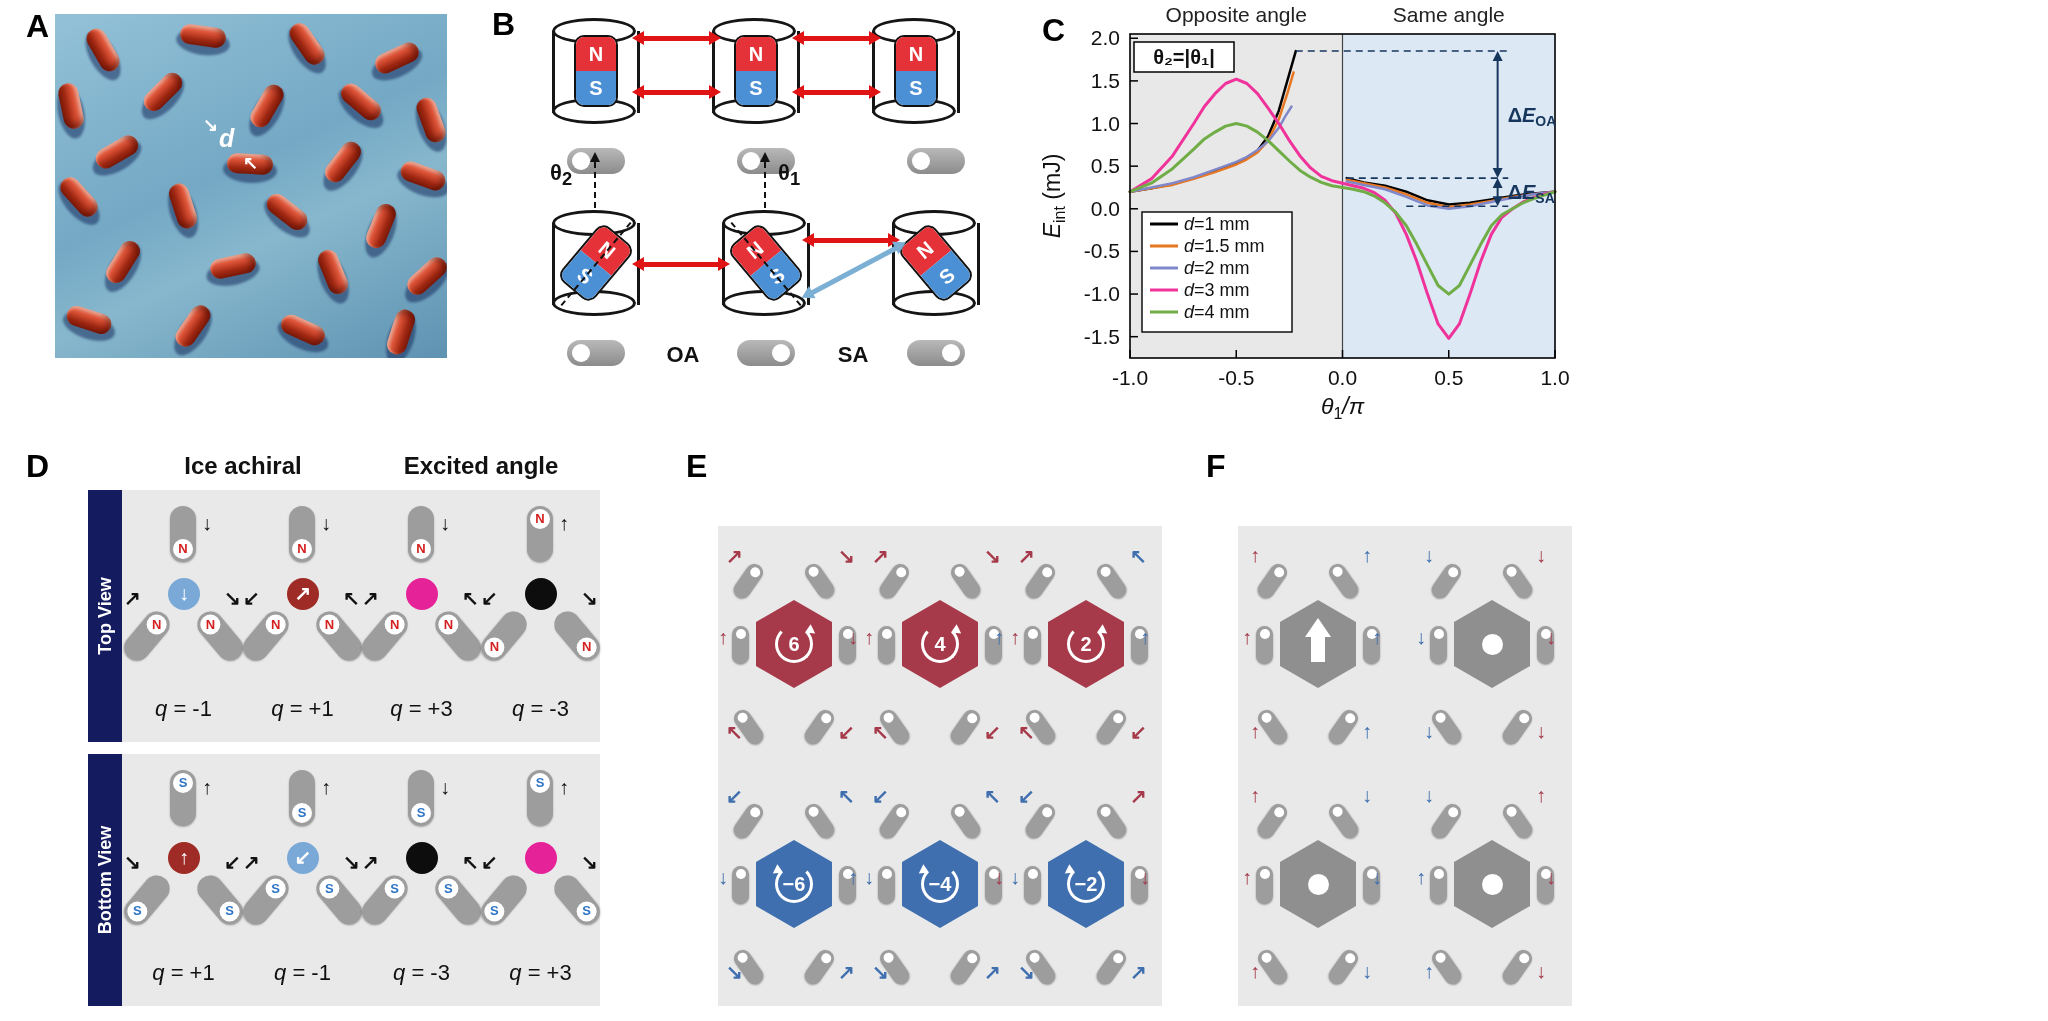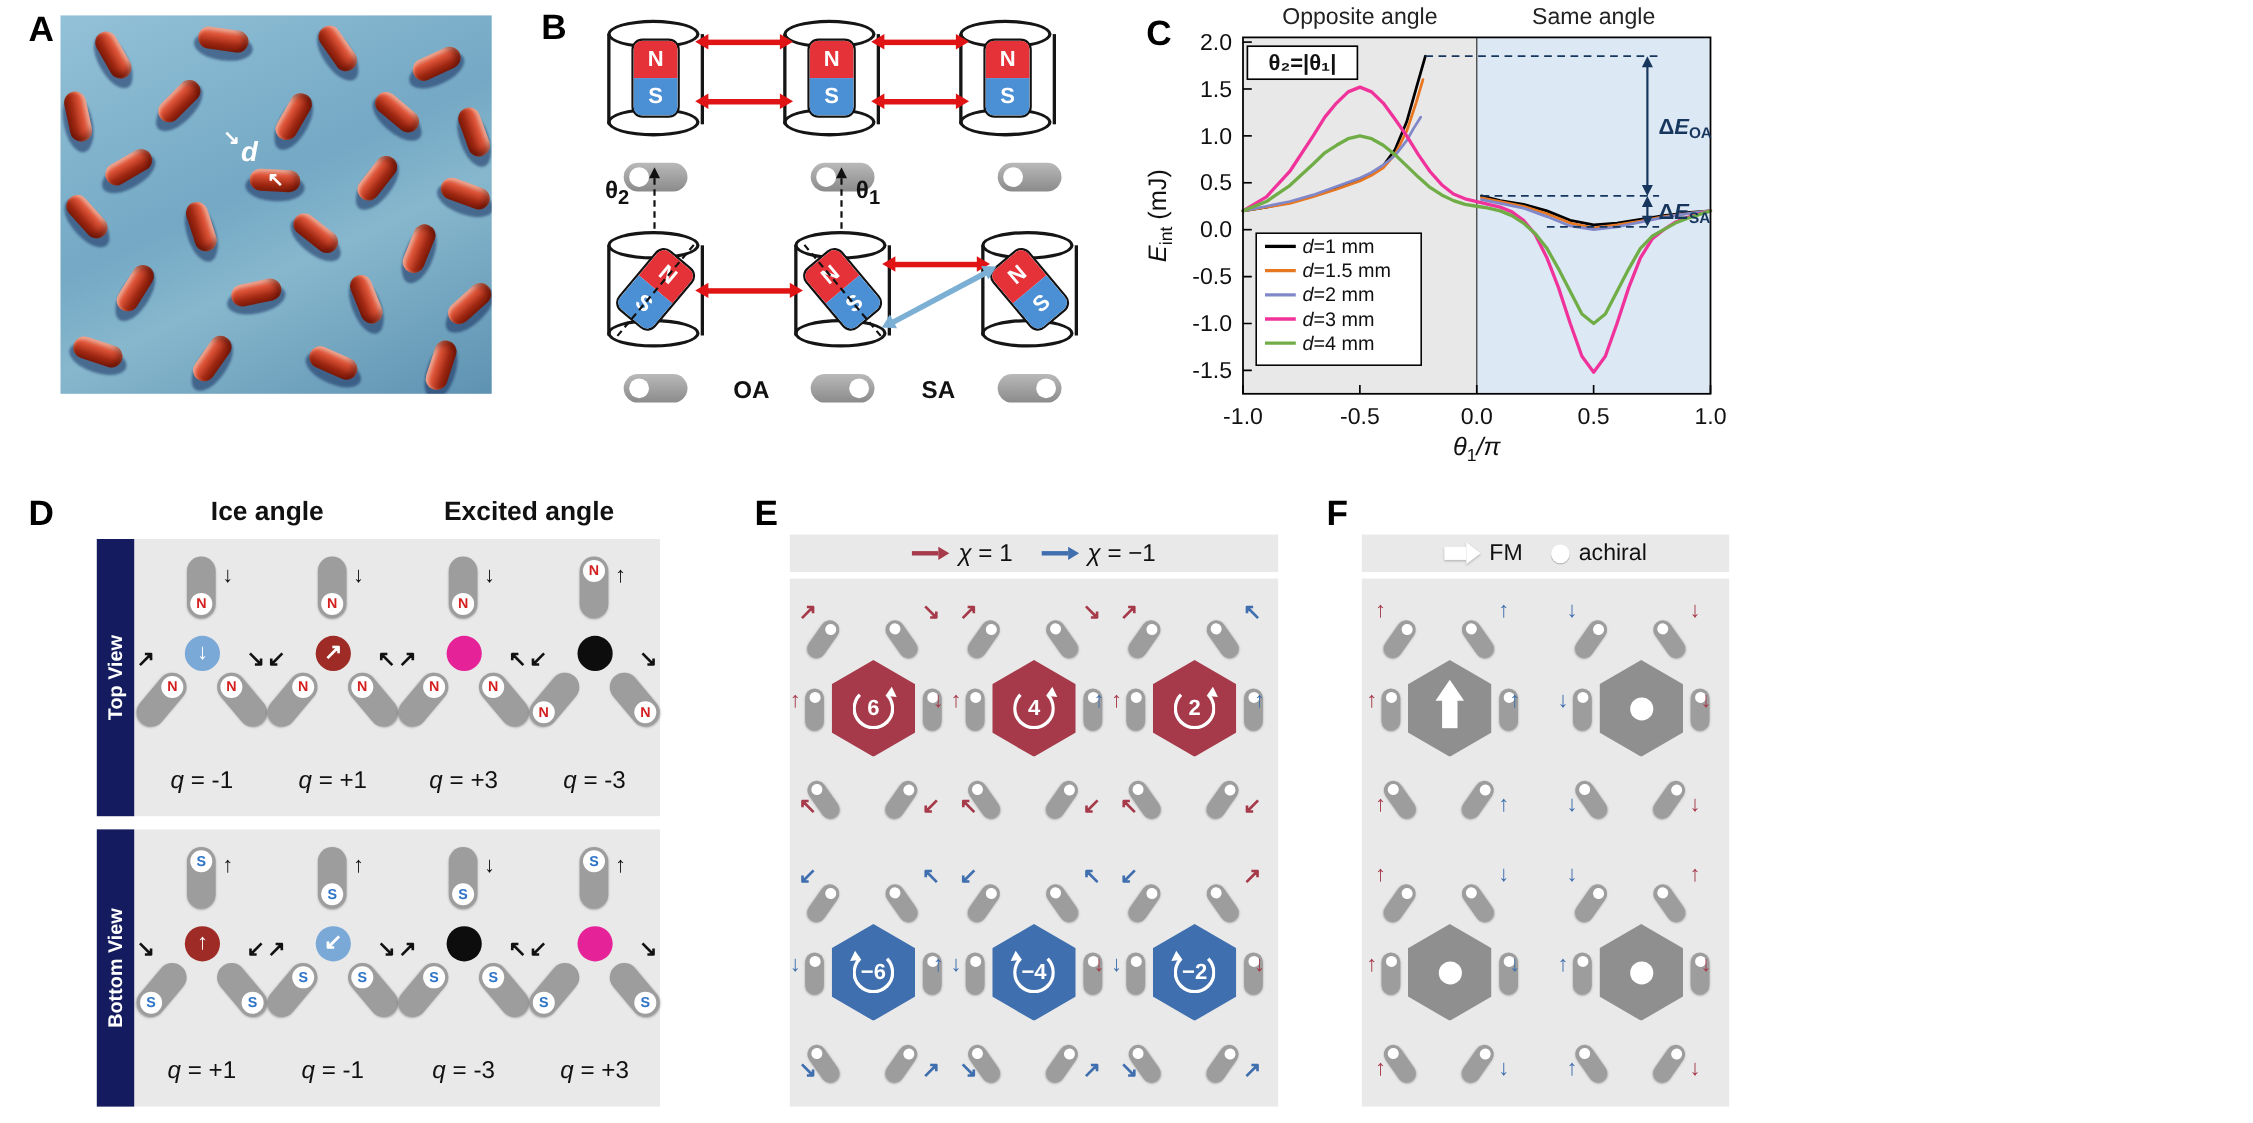--- a/index.html
+++ b/index.html
@@ -316,21 +316,21 @@
       <text x="154" y="274" font-size="18" fill="#111" font-family="&quot;Liberation Sans&quot;,sans-serif"><tspan font-style="italic">d</tspan><tspan>=2 mm</tspan></text>
       <line x1="120" y1="290" x2="148" y2="290" stroke="#f0329b" stroke-width="3"></line>
       <text x="154" y="296" font-size="18" fill="#111" font-family="&quot;Liberation Sans&quot;,sans-serif"><tspan font-style="italic">d</tspan><tspan>=3 mm</tspan></text>
       <line x1="120" y1="312" x2="148" y2="312" stroke="#70ad47" stroke-width="3"></line>
       <text x="154" y="318" font-size="18" fill="#111" font-family="&quot;Liberation Sans&quot;,sans-serif"><tspan font-style="italic">d</tspan><tspan>=4 mm</tspan></text>
       <text transform="rotate(-90 30 196)" x="30" y="196" text-anchor="middle" font-size="23" fill="#111" font-family="&quot;Liberation Sans&quot;,sans-serif"><tspan font-style="italic">E</tspan><tspan font-size="16" dy="5">int</tspan><tspan dy="-5"> (mJ)</tspan></text>
       <text x="312.5" y="414" text-anchor="middle" font-size="23" fill="#111" font-family="&quot;Liberation Sans&quot;,sans-serif"><tspan font-style="italic">θ</tspan><tspan font-size="16" dy="5">1</tspan><tspan font-style="italic" dy="-5">/π</tspan></text>
     </svg>
 
   <div class="plabel" style="left:26px;top:448px">D</div>
-  <div class="dheader" style="left:124px;top:452px;width:238px">Ice angle</div>
+  <div class="dheader" style="left:124px;top:452px;width:238px">Ice achiral</div>
   <div class="dheader" style="left:362px;top:452px;width:238px">Excited angle</div>
   <div class="dbox" id="d-box-0" style="left:88px;top:490px;width:512px;height:252px">
     <div class="strip">
         <span>Top View</span>
       </div>
   <div class="vertex" style="left: 36px; top: 0px;">
         <div class="dpill" style="left: 46px; top: 16px;">
           <div class="pole" style="top: 33px; color: rgb(212, 32, 32);">N</div>
         </div>
         <span class="parrow" style="left: 78px; top: 22px;">↓</span>
@@ -458,36 +458,20 @@
         <div class="dpill" style="left: 83px; top: 118px; transform: rotate(-40deg);">
           <div class="pole" style="top: 33px; color: rgb(46, 117, 200); transform: rotate(40deg);">S</div>
         </div>
         <span class="parrow" style="left: 100px; top: 96px;">↘</span>
         <div class="dcenter" style="background: rgb(230, 34, 153);"></div>
         <div class="qlabel"><i>q</i> = +3</div>
       </div>
     </div>
 
   <div class="plabel" style="left:686px;top:448px">E</div>
-  <div class="lbar" id="e-legend" style="left:718px;top:486px;width:444px;height:34px">
-      <div class="e-leg-item">
-        <div style="display: flex; align-items: center;">
-          <div class="la-stem" style="background: rgb(166, 58, 74);"></div>
-          <div class="la-head" style="border-left-color: rgb(166, 58, 74);"></div>
-        </div>
-        <span class="e-leg-label"><i>χ</i> = 1</span>
-      </div>
-      <div class="e-leg-item">
-        <div style="display: flex; align-items: center;">
-          <div class="la-stem" style="background: rgb(63, 111, 174);"></div>
-          <div class="la-head" style="border-left-color: rgb(63, 111, 174);"></div>
-        </div>
-        <span class="e-leg-label"><i>χ</i> = −1</span>
-      </div>
-    </div>
   <div class="gridbox" id="e-grid" style="left:718px;top:526px;width:444px;height:480px">
       <div class="cluster" style="left: 8px; top: 6px;">
         <div class="mini-pill" style="left: 14px; top: 30px; transform: rotate(35deg);">
           <div class="dot"></div>
         </div>
         <div class="mini-pill" style="left: 85px; top: 30px; transform: rotate(-35deg);">
           <div class="dot"></div>
         </div>
         <div class="mini-pill" style="left: 6px; top: 94px;">
           <div class="dot"></div>
@@ -670,33 +654,20 @@
         <span class="s-arrow" style="left: 0px; top: 12px; color: rgb(63, 111, 174);">↙</span>
         <span class="s-arrow" style="left: 112px; top: 12px; color: rgb(166, 58, 74);">↗</span>
         <span class="s-arrow" style="left: -8px; top: 94px; color: rgb(63, 111, 174);">↓</span>
         <span class="s-arrow" style="left: 122px; top: 94px; color: rgb(166, 58, 74);">↓</span>
         <span class="s-arrow" style="left: 0px; top: 188px; color: rgb(63, 111, 174);">↘</span>
         <span class="s-arrow" style="left: 112px; top: 188px; color: rgb(63, 111, 174);">↗</span>
       </div>
     </div>
 
   <div class="plabel" style="left:1206px;top:448px">F</div>
-  <div class="lbar" id="f-legend" style="left:1238px;top:486px;width:334px;height:34px">
-    <div class="f-leg-item">
-      <div class="f-arrow">
-          <div class="f-arrow-stem"></div>
-          <div class="f-arrow-head"></div>
-        </div>
-      <span>FM</span>
-    </div>
-    <div class="f-leg-item">
-      <div class="f-circle"></div>
-      <span>achiral</span>
-    </div>
-  </div>
   <div class="gridbox" id="f-grid" style="left:1238px;top:526px;width:334px;height:480px">
       <div class="cluster" style="left: 12px; top: 6px;">
         <div class="mini-pill" style="left: 14px; top: 30px; transform: rotate(35deg);">
           <div class="dot"></div>
         </div>
         <div class="mini-pill" style="left: 85px; top: 30px; transform: rotate(-35deg);">
           <div class="dot"></div>
         </div>
         <div class="mini-pill" style="left: 6px; top: 94px;">
           <div class="dot"></div>

